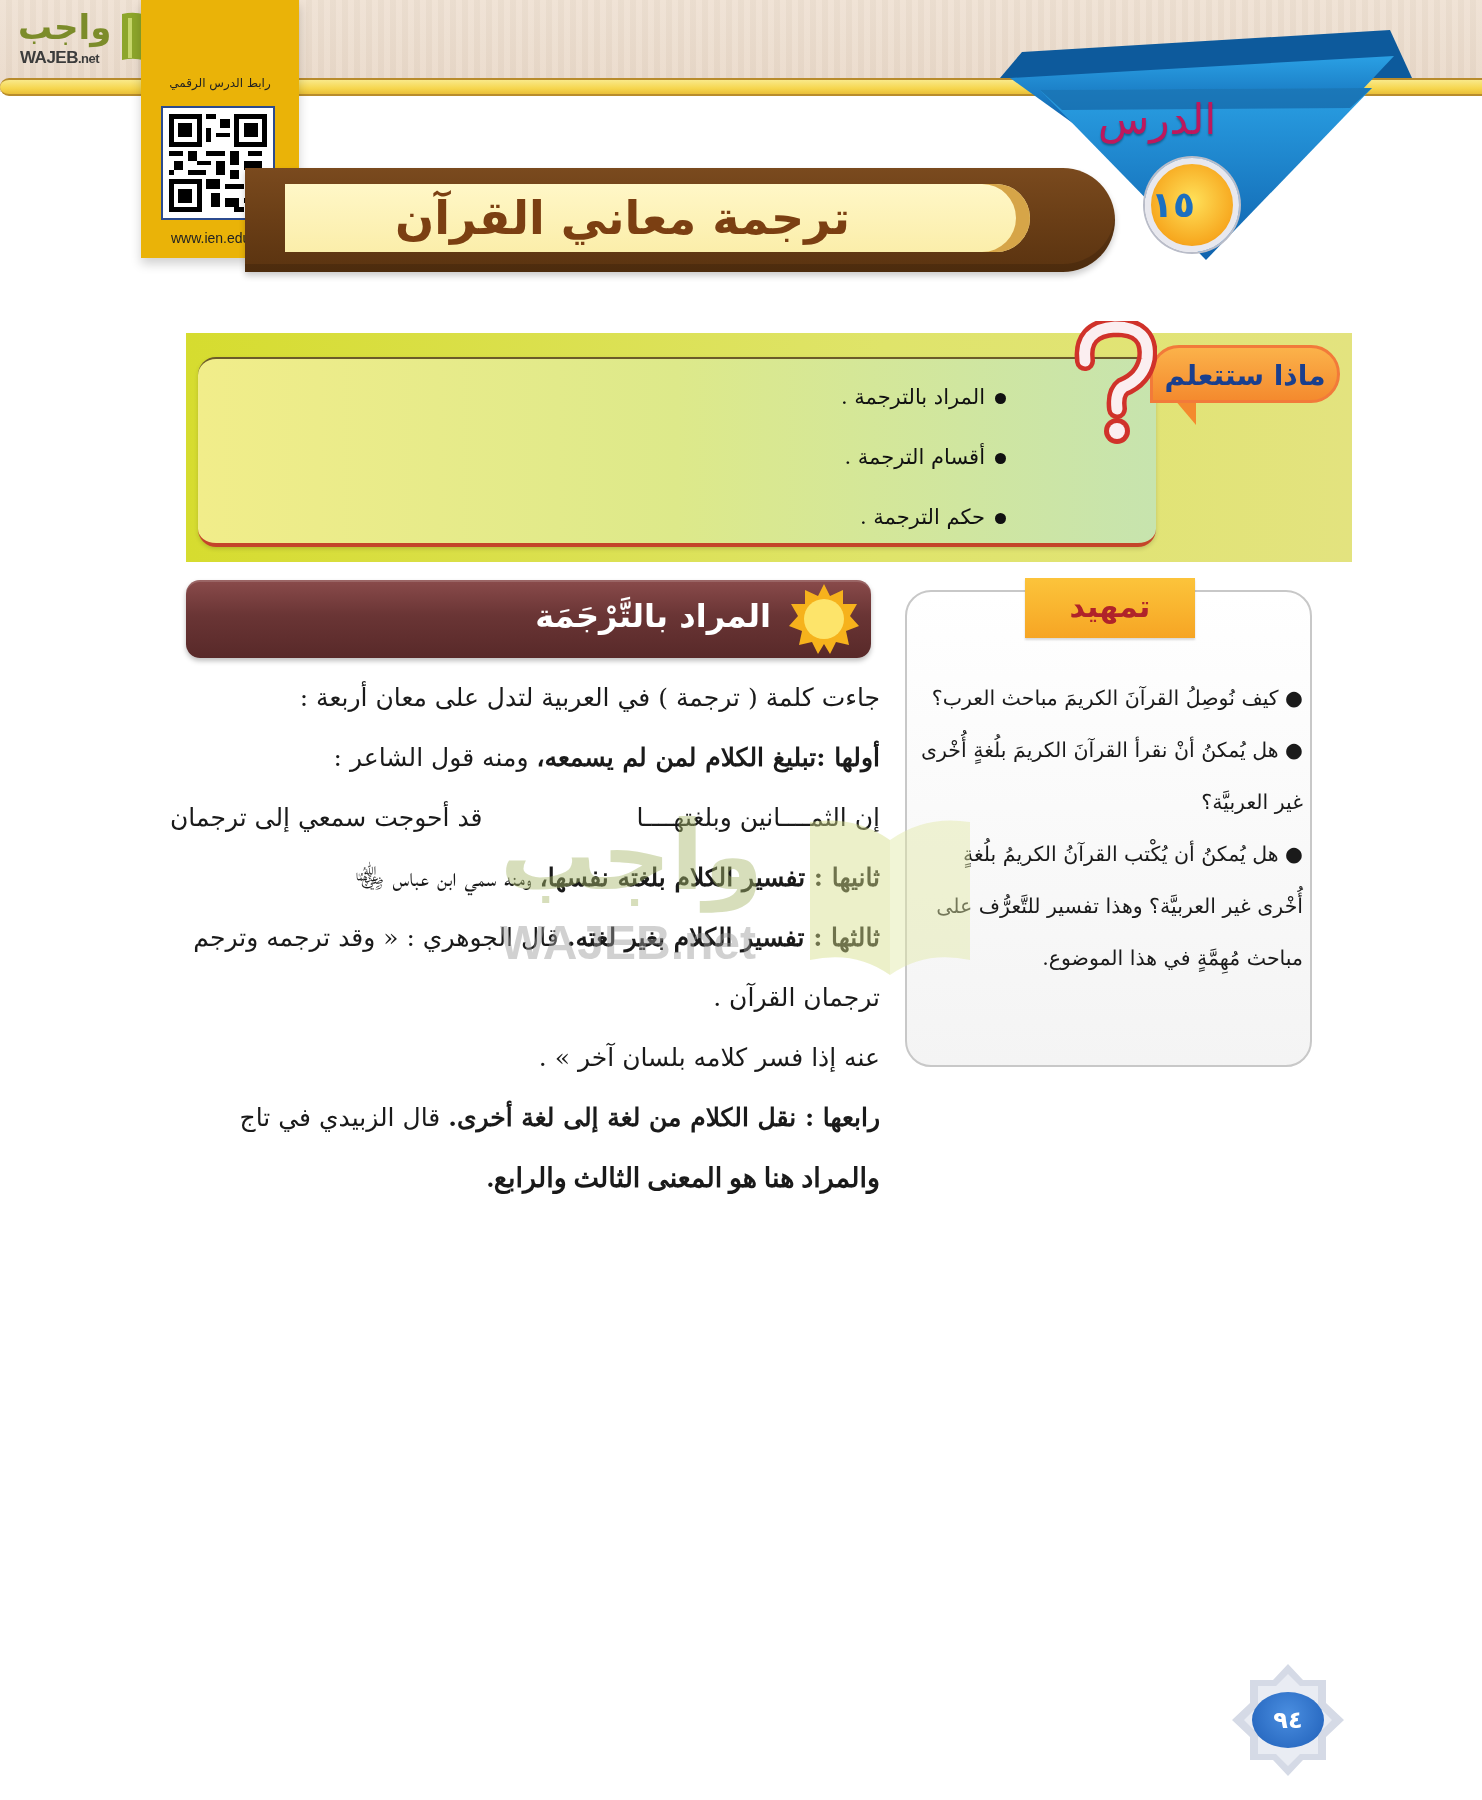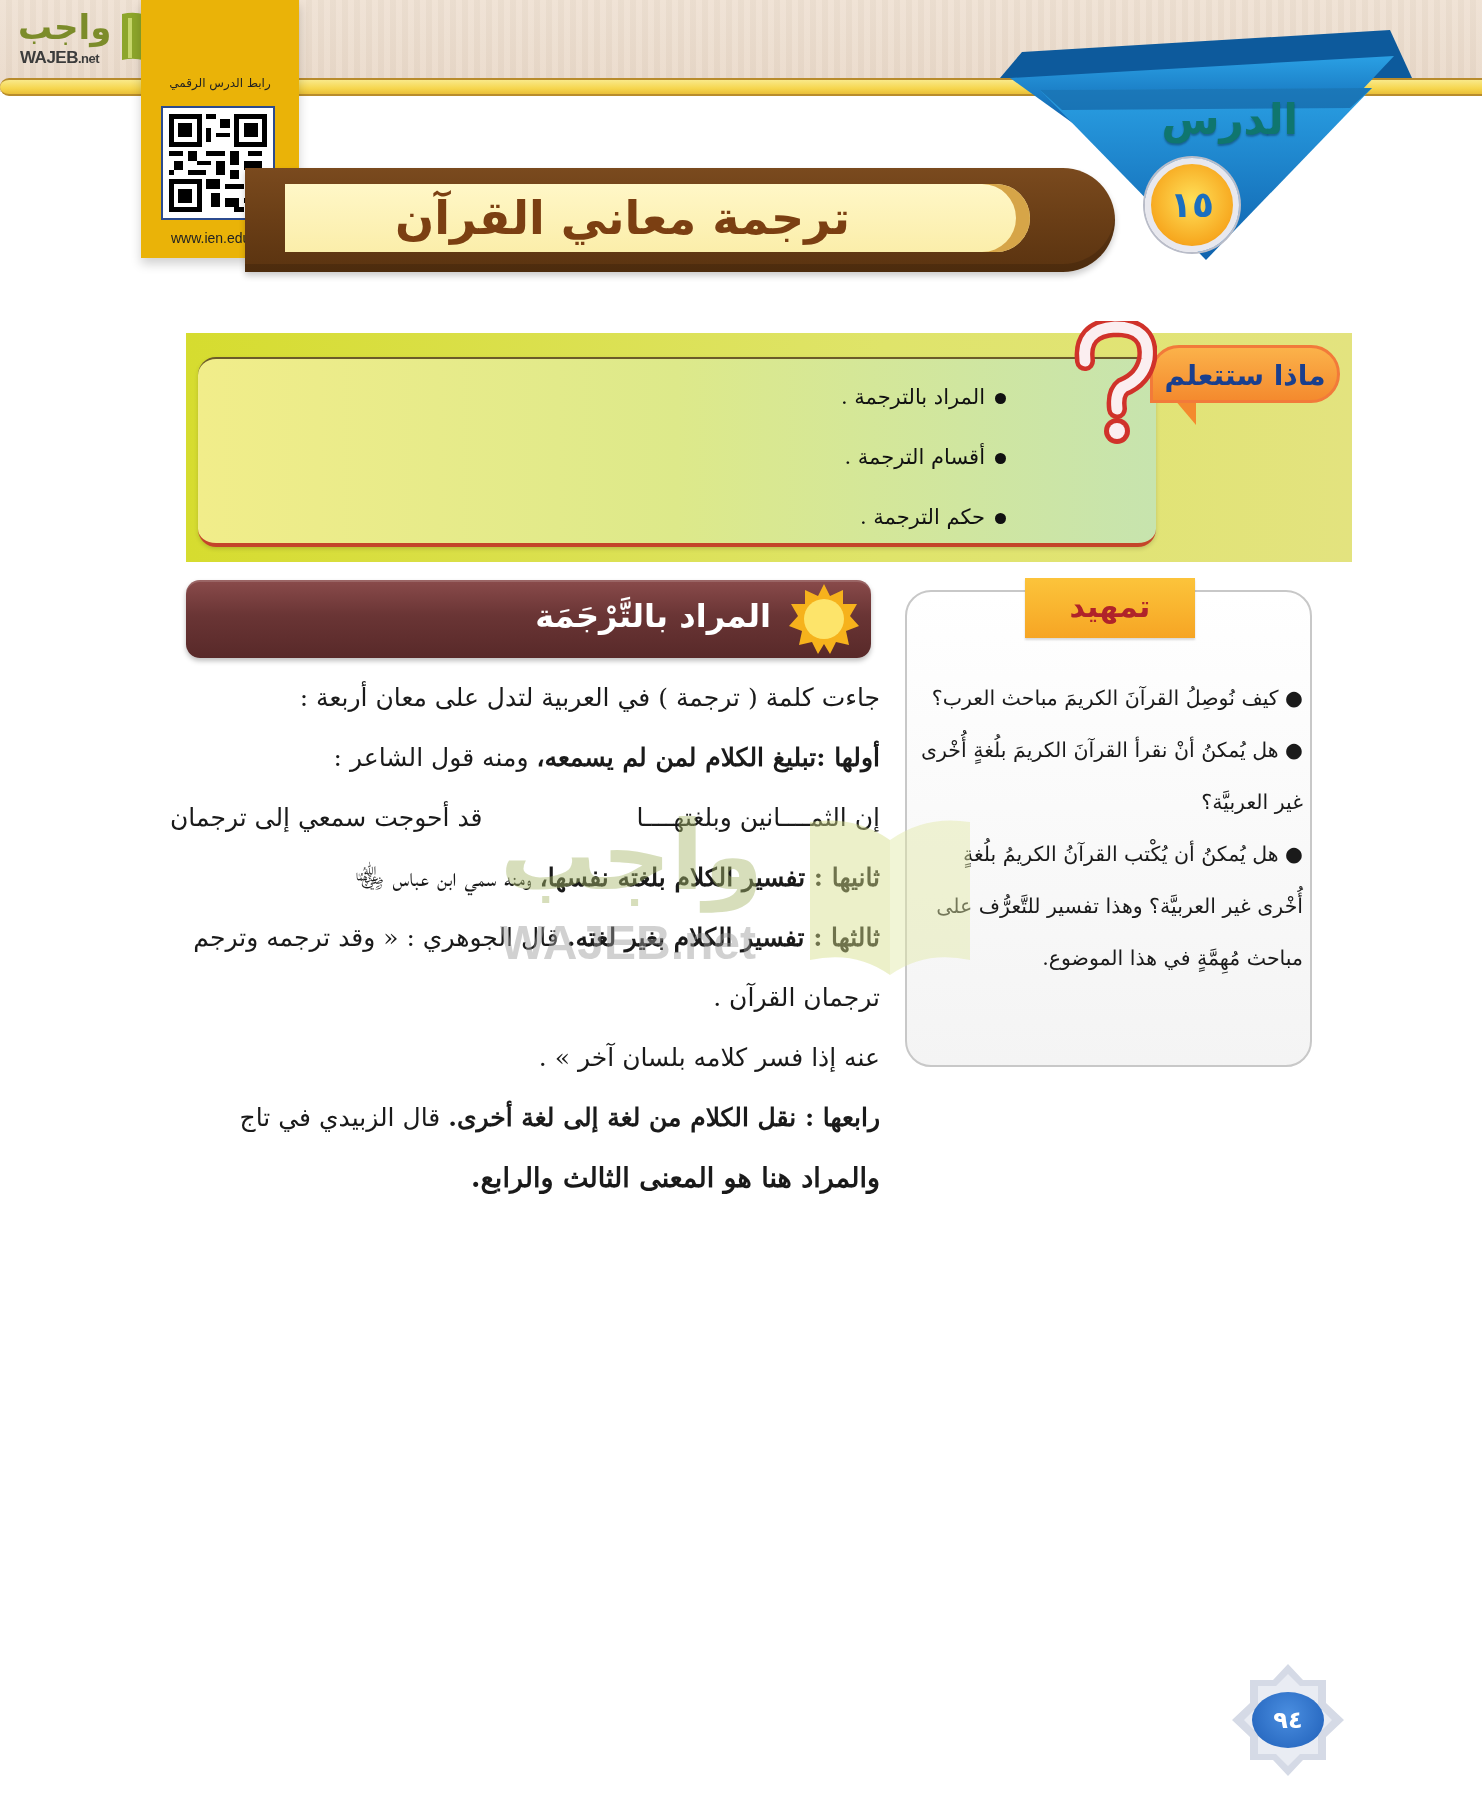--- a/index.html
+++ b/index.html
@@ -69,29 +69,29 @@
   }
   .title-text {
     position:absolute; left:0; right:70px; top:0; height:68px; line-height:68px;
     text-align:center; direction:rtl;
     font-family:"DejaVu Sans", sans-serif; font-weight:bold; font-size:46px; color:#7b3f12;
   }
 
   
   .lesson-badge { left:1000px; top:28px; width:412px; height:236px; }
   .lesson-word {
-    left:1098px; top:95px; width:200px; text-align:right; direction:rtl;
-    font-family:"DejaVu Sans", sans-serif; font-weight:bold; font-size:42px; color:#0f766e;
+    left:1098px; top:95px; width:200px; text-align:left; direction:rtl;
+    font-family:"DejaVu Sans", sans-serif; font-weight:normal; font-size:42px; color:#be185d;
     text-shadow:0 2px 2px rgba(0,0,0,0.3);
   }
   .lesson-num {
     left:1145px; top:158px; width:82px; height:82px; border-radius:50%;
     background:radial-gradient(circle at 50% 45%,#ffe15a 0%,#f7a81f 70%,#e88612 100%);
     border:6px solid #e8e8ee; box-shadow:0 0 0 2px #b9bcc8;
-    text-align:center; line-height:82px; box-sizing:content-box;
+    text-align:left; line-height:82px; box-sizing:content-box;
     font-family:"DejaVu Sans", sans-serif; font-weight:bold; font-size:36px; color:#1b6fc0;
   }
 
   
   .objectives {
     left:186px; top:333px; width:1166px; height:229px;
     background:linear-gradient(90deg,#d6dc2f 0%,#dfe46a 60%,#e3e37f 100%);
   }
   .obj-panel {
     position:absolute; left:12px; top:24px; width:958px; height:184px;
@@ -157,21 +157,21 @@
   .sun-icon { position:absolute; right:10px; top:2px; width:74px; height:74px; }
 
   
   .body-text {
     left:170px; top:668px; width:710px; direction:rtl; text-align:right;
     font-size:25px; color:#1a1a1a;
   }
   .line { height:60px; line-height:60px; white-space:nowrap; }
   .b { font-weight:bold; }
   .verse { display:flex; justify-content:space-between; }
-  .final { font-weight:bold; font-size:27px; }
+  .final { font-weight:bold; font-size:27px;font-family:Liberation Serif, serif; }
 
   
   .wm { left:460px; top:810px; width:560px; height:170px; opacity:0.45; pointer-events:none; }
   .wm-ar { position:absolute; left:40px; top:-10px; font-family:"DejaVu Sans",sans-serif; font-weight:bold; font-size:96px; color:#a7b86a; direction:rtl; }
   .wm-en { position:absolute; left:40px; top:105px; font-family:"Liberation Sans",sans-serif; font-weight:bold; font-size:48px; color:#9a9a9a; }
 
   
   .page-num { left:1228px; top:1660px; width:120px; height:120px; }
   .page-num-oval {
     position:absolute; left:24px; top:32px; width:72px; height:56px; border-radius:50%;

